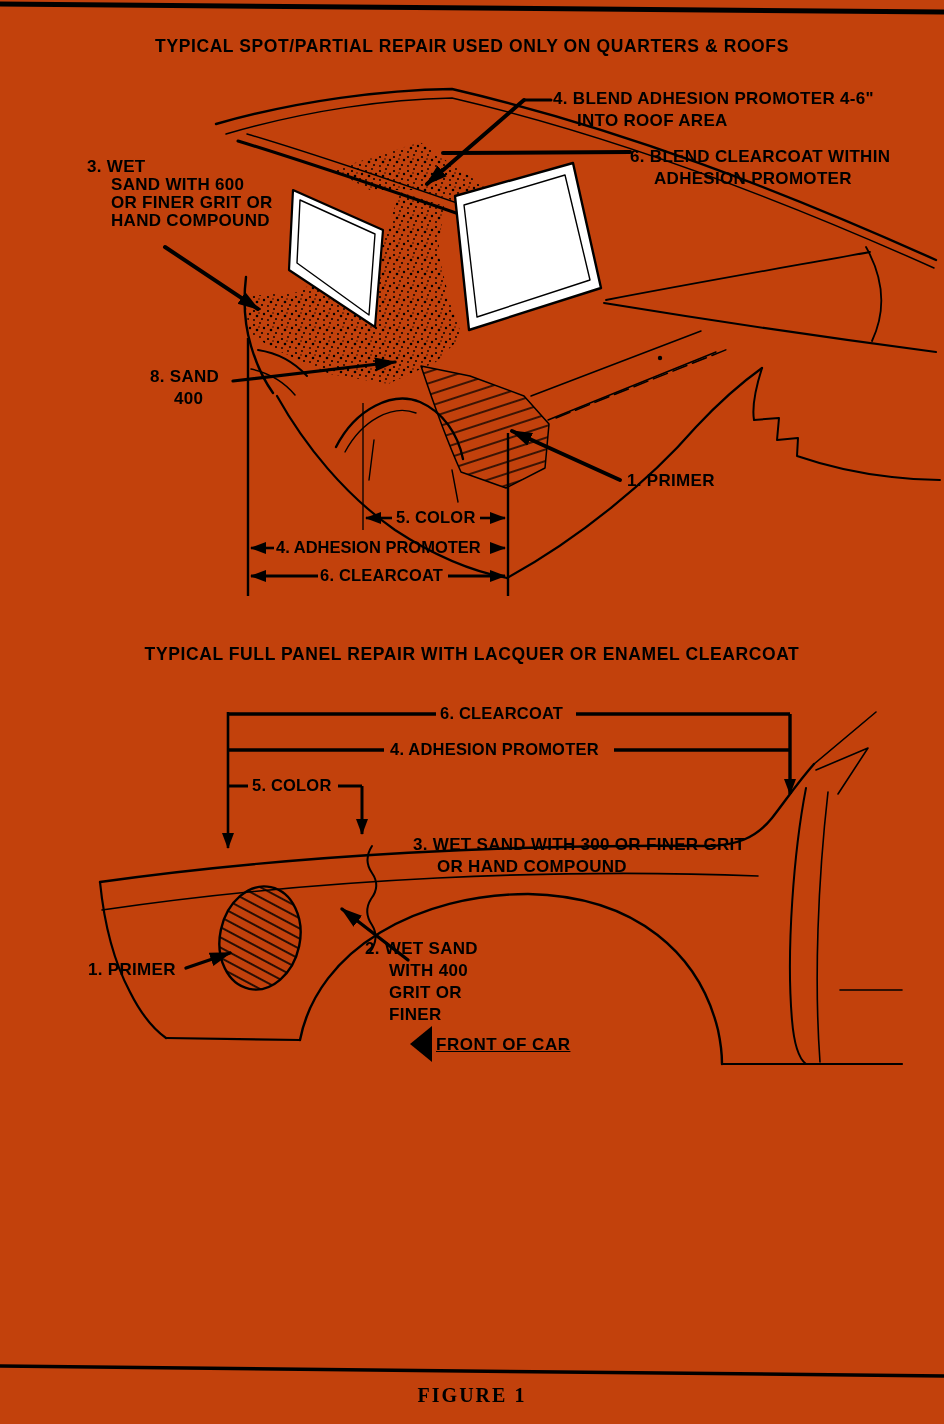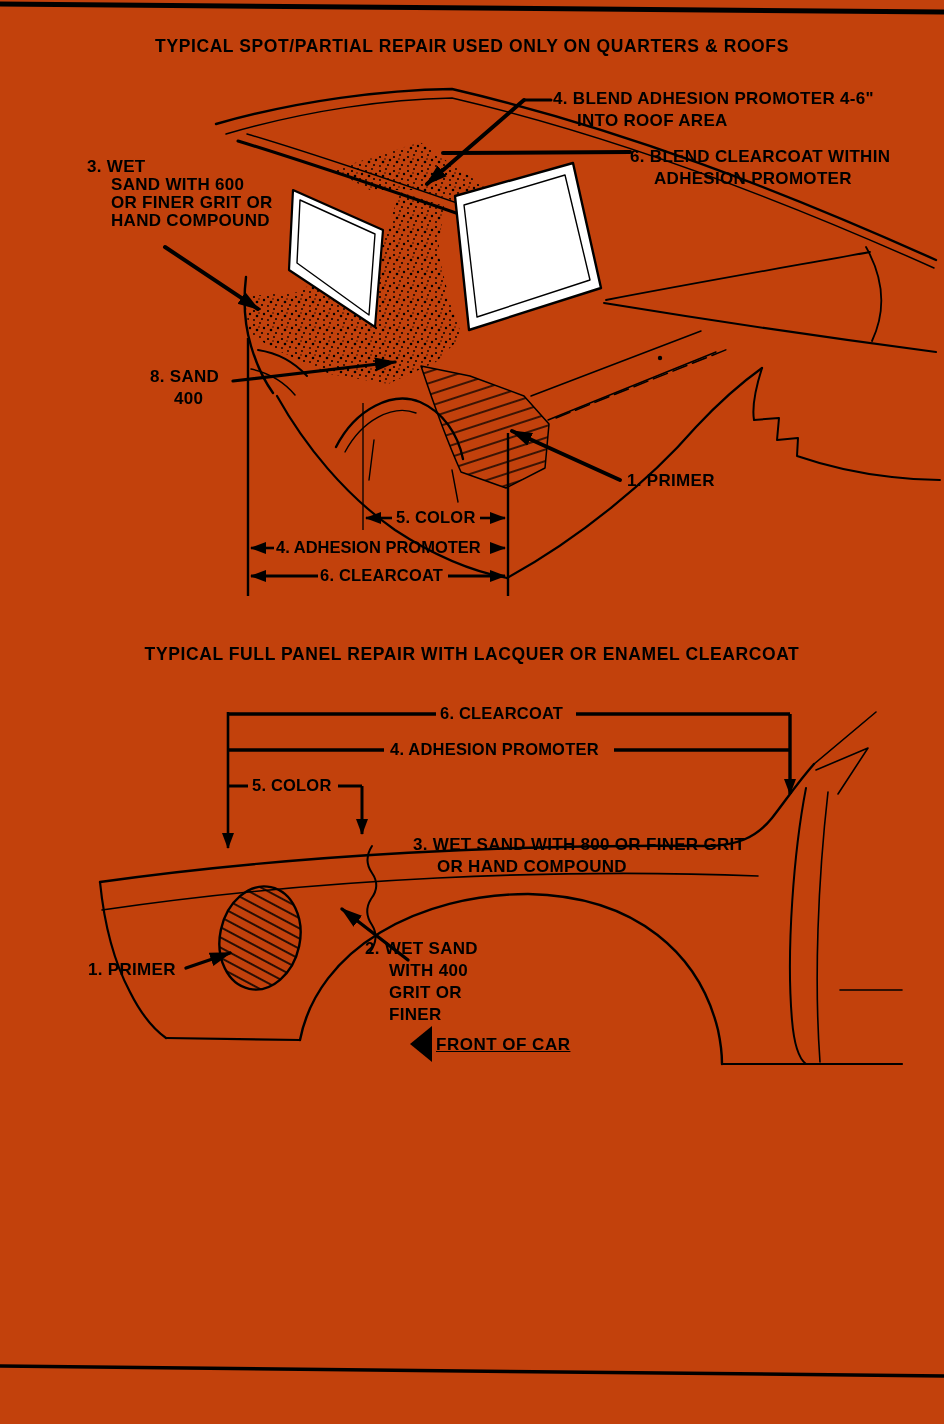--- a/index.html
+++ b/index.html
@@ -169,22 +169,23 @@
   <div class="dimlab" style="left:396px;top:508px;">5. COLOR</div>
   <div class="dimlab" style="left:276px;top:538px;letter-spacing:0;">4. ADHESION PROMOTER</div>
   <div class="dimlab" style="left:320px;top:566px;">6. CLEARCOAT</div>
 
   <div class="title" style="top:644px;">TYPICAL FULL PANEL REPAIR WITH LACQUER OR ENAMEL CLEARCOAT</div>
 
   <div class="dimlab" style="left:440px;top:704px;">6. CLEARCOAT</div>
   <div class="dimlab" style="left:390px;top:740px;">4. ADHESION PROMOTER</div>
   <div class="dimlab" style="left:252px;top:776px;">5. COLOR</div>
 
-  <div class="txt hang" style="left:413px;top:834px;width:390px;">3. WET SAND WITH 800 OR FINER GRIT
+  <div class="txt hang" style="left:413px;top:834px;width:390px;">3. WET SAND WITH 300 OR FINER GRIT
 OR HAND COMPOUND</div>
   <div class="txt hang" style="left:359px;top:938px;width:160px;margin-left:6px;">2. WET SAND
 WITH 400
 GRIT OR
 FINER</div>
   <div class="txt" style="left:88px;top:959px;">1. PRIMER</div>
   <div class="txt bold" style="left:436px;top:1034px;letter-spacing:.5px;">FRONT OF CAR</div>
 
+  <div class="caption" style="top:1384px;">FIGURE 1</div>
 </div>
 
 </body></html>

